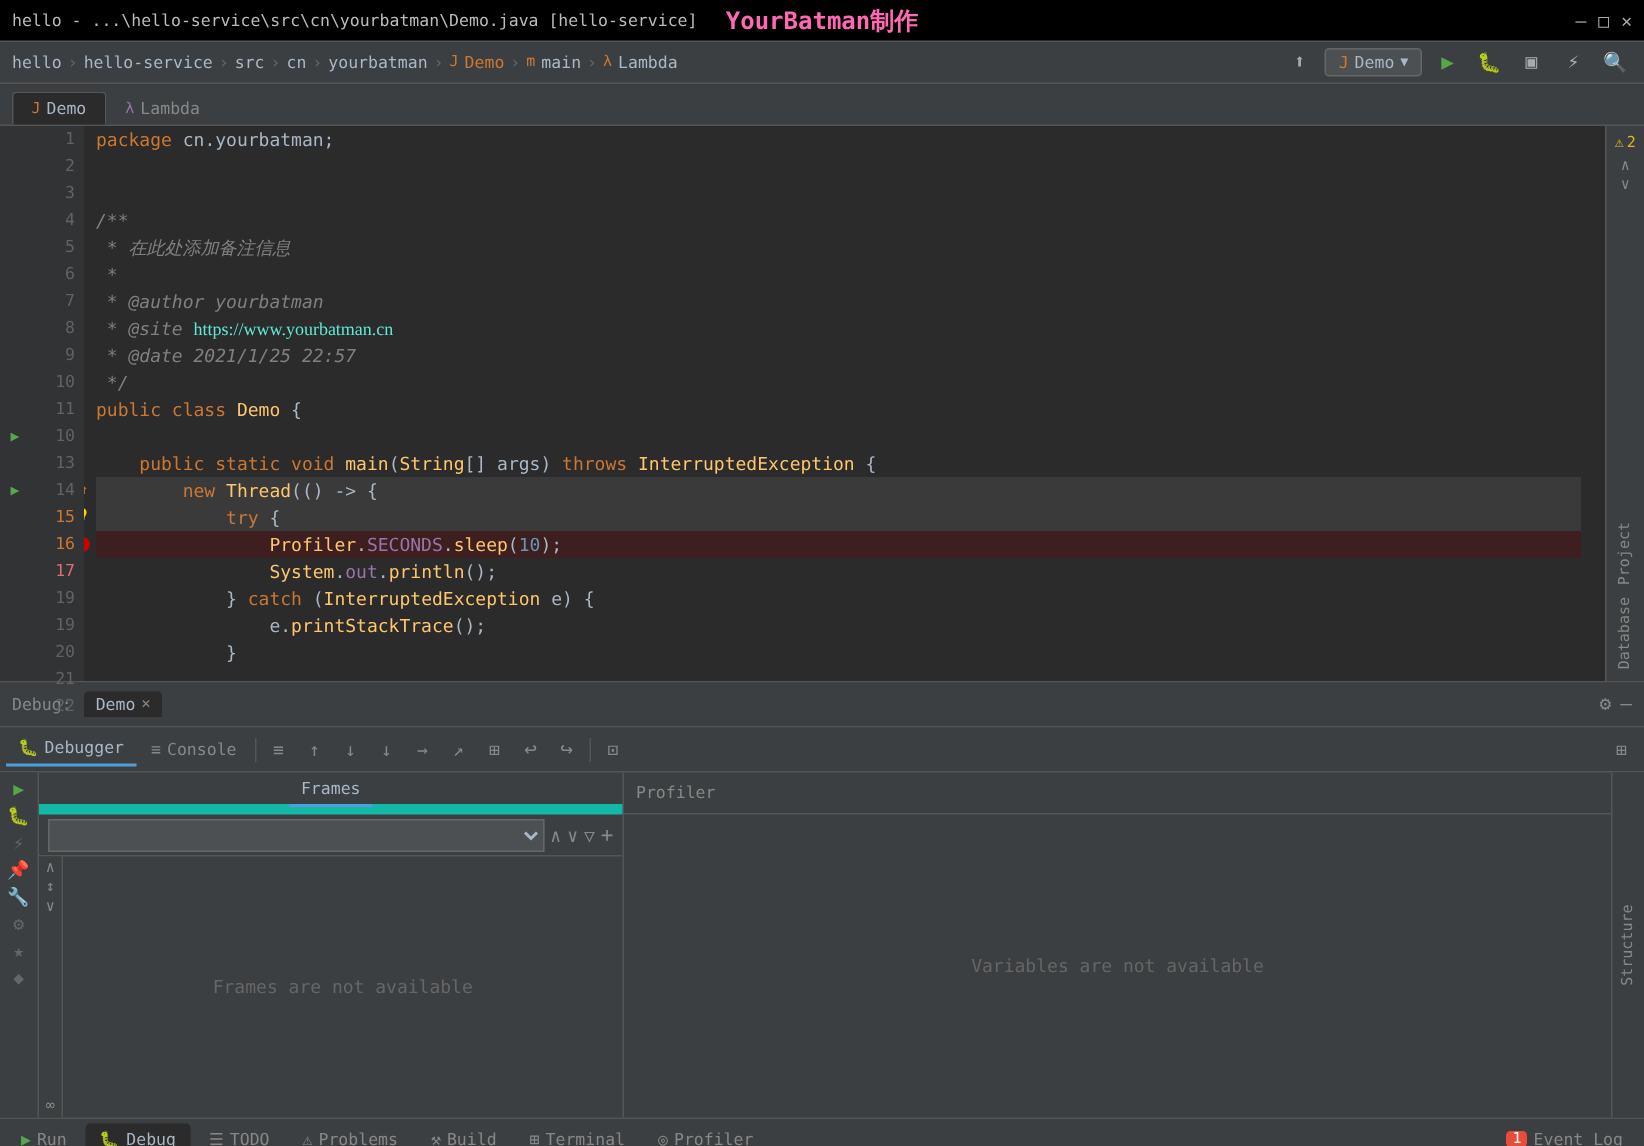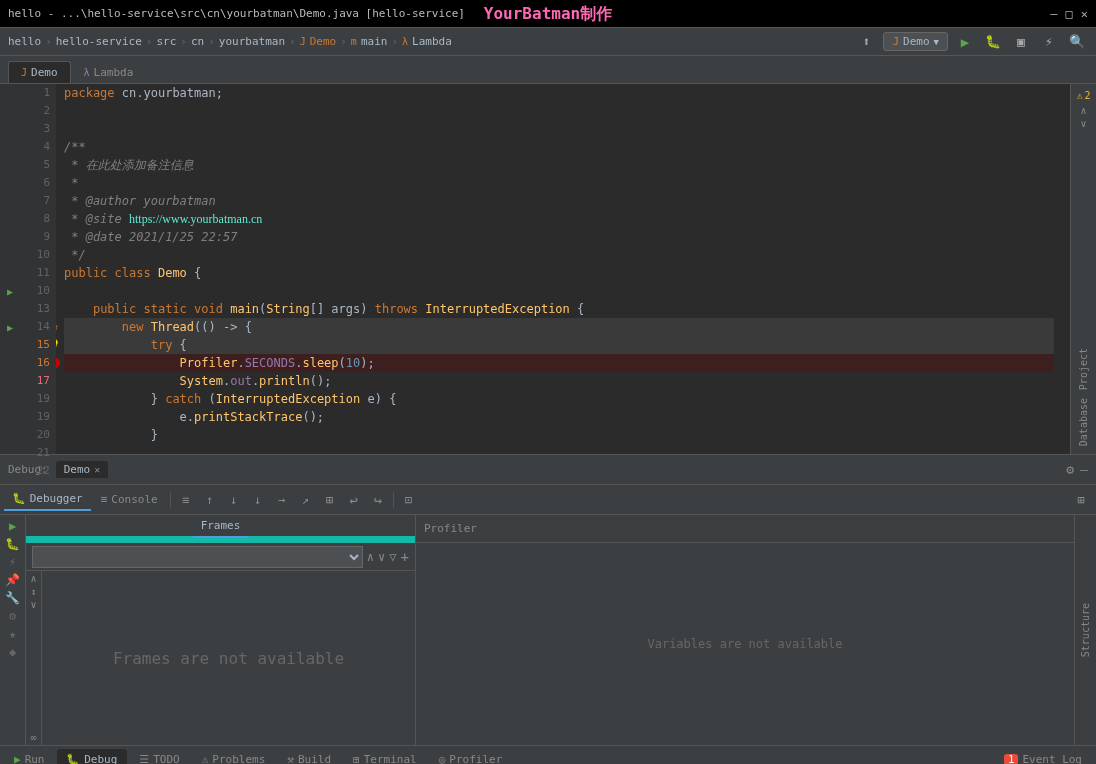--- a/index.html
+++ b/index.html
@@ -294,21 +294,21 @@
       font-size: 11px;
       padding: 0 4px;
       cursor: pointer;
     }
     #frames-content {
       flex: 1;
       display: flex;
       align-items: center;
       justify-content: center;
       color: #666;
-      font-size: 16px;
+      font-size: 12px;
     }
 
     #debug-right {
       flex: 1;
       display: flex;
       flex-direction: column;
     }
     #variables-header {
       height: 28px;
       display: flex;

